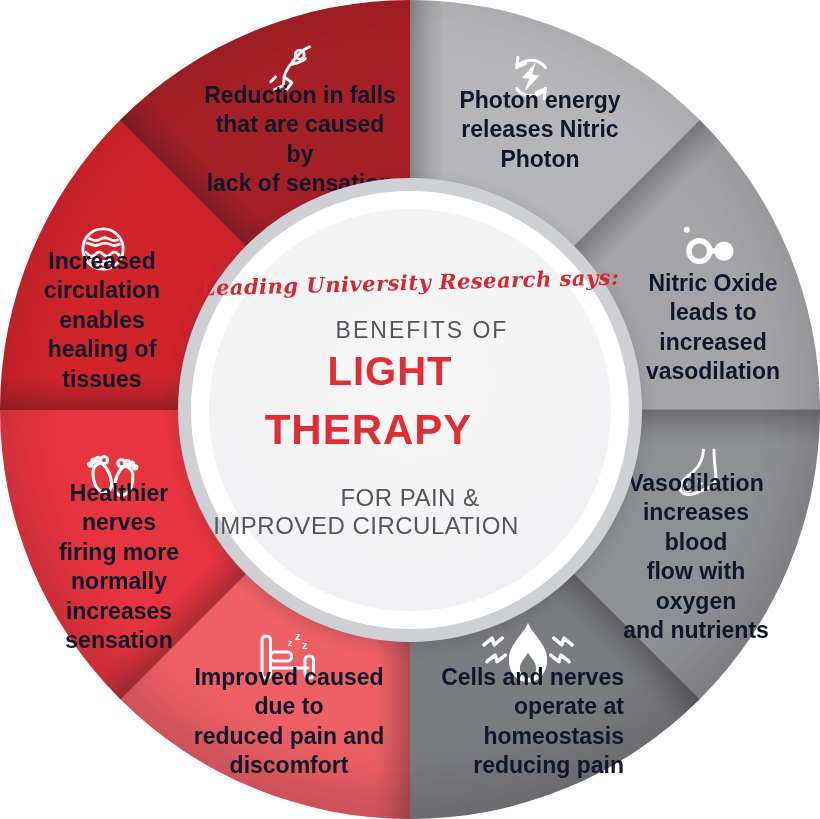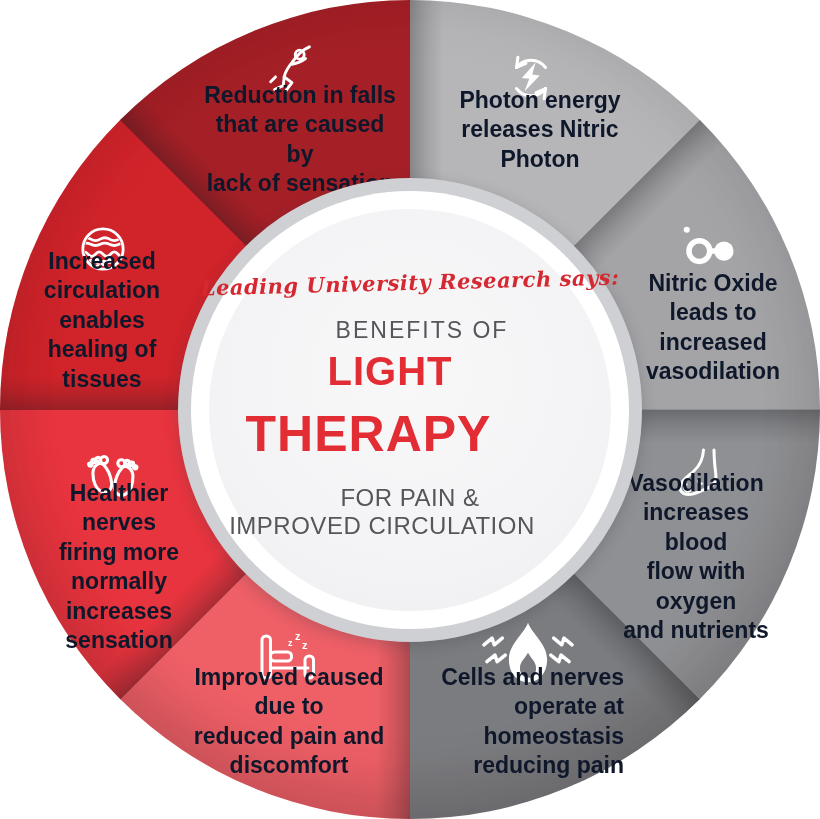--- a/index.html
+++ b/index.html
@@ -29,23 +29,23 @@
   
   .hub-text{position:absolute;left:0;top:0;width:820px;text-align:center;pointer-events:none;}
   .tagline{position:absolute;left:0;top:270px;width:820px;
        font-family:"DejaVu Serif", serif;font-style:italic;font-weight:bold;
        font-size:21px;color:#d62831;letter-spacing:0.5px;transform:rotate(-1.5deg);}
   .title-prefix{position:absolute;left:0;top:317px;width:820px;
        font-size:23px;letter-spacing:2px;color:#54565a;margin-left:12px;}
   .title-1{position:absolute;left:16px;top:351px;width:748px;
        font-size:40px;font-weight:bold;color:#e22d35;letter-spacing:1px;line-height:1;}
   .title-2{position:absolute;left:0;top:409px;width:737px;
-       font-size:50px;font-weight:bold;color:#e22d35;letter-spacing:1px;line-height:1;}
+       font-size:42px;font-weight:bold;color:#e22d35;letter-spacing:1px;line-height:1;}
   .subtitle-1{position:absolute;left:0;top:484px;width:820px;font-size:24px;color:#54565a;letter-spacing:0.5px;}
-  .subtitle-2{position:absolute;left:16px;top:512px;width:732px;font-size:24px;color:#54565a;letter-spacing:0.5px;}
+  .subtitle-2{position:absolute;left:0;top:512px;width:732px;font-size:24px;color:#54565a;letter-spacing:0.5px;}
   
   .seg-icon{position:absolute;transform:translate(-50%,-50%);pointer-events:none;}
   .seg-label{position:absolute;transform:translate(-50%,-50%);white-space:pre-line;
        text-align:center;color:#0f172a;font-size:23px;font-weight:bold;line-height:1.28;
        pointer-events:none;}
   .icon *{stroke:#ffffff;stroke-width:3;fill:none;stroke-linecap:round;stroke-linejoin:round;}
   .icon .f{fill:#ffffff;stroke:none;}
   .icon .thick{stroke-width:5;}
   .icon .thin{stroke-width:2.4;}
   .icon text{stroke:none;fill:#ffffff;font-family:"Liberation Sans",sans-serif;font-weight:bold;}

